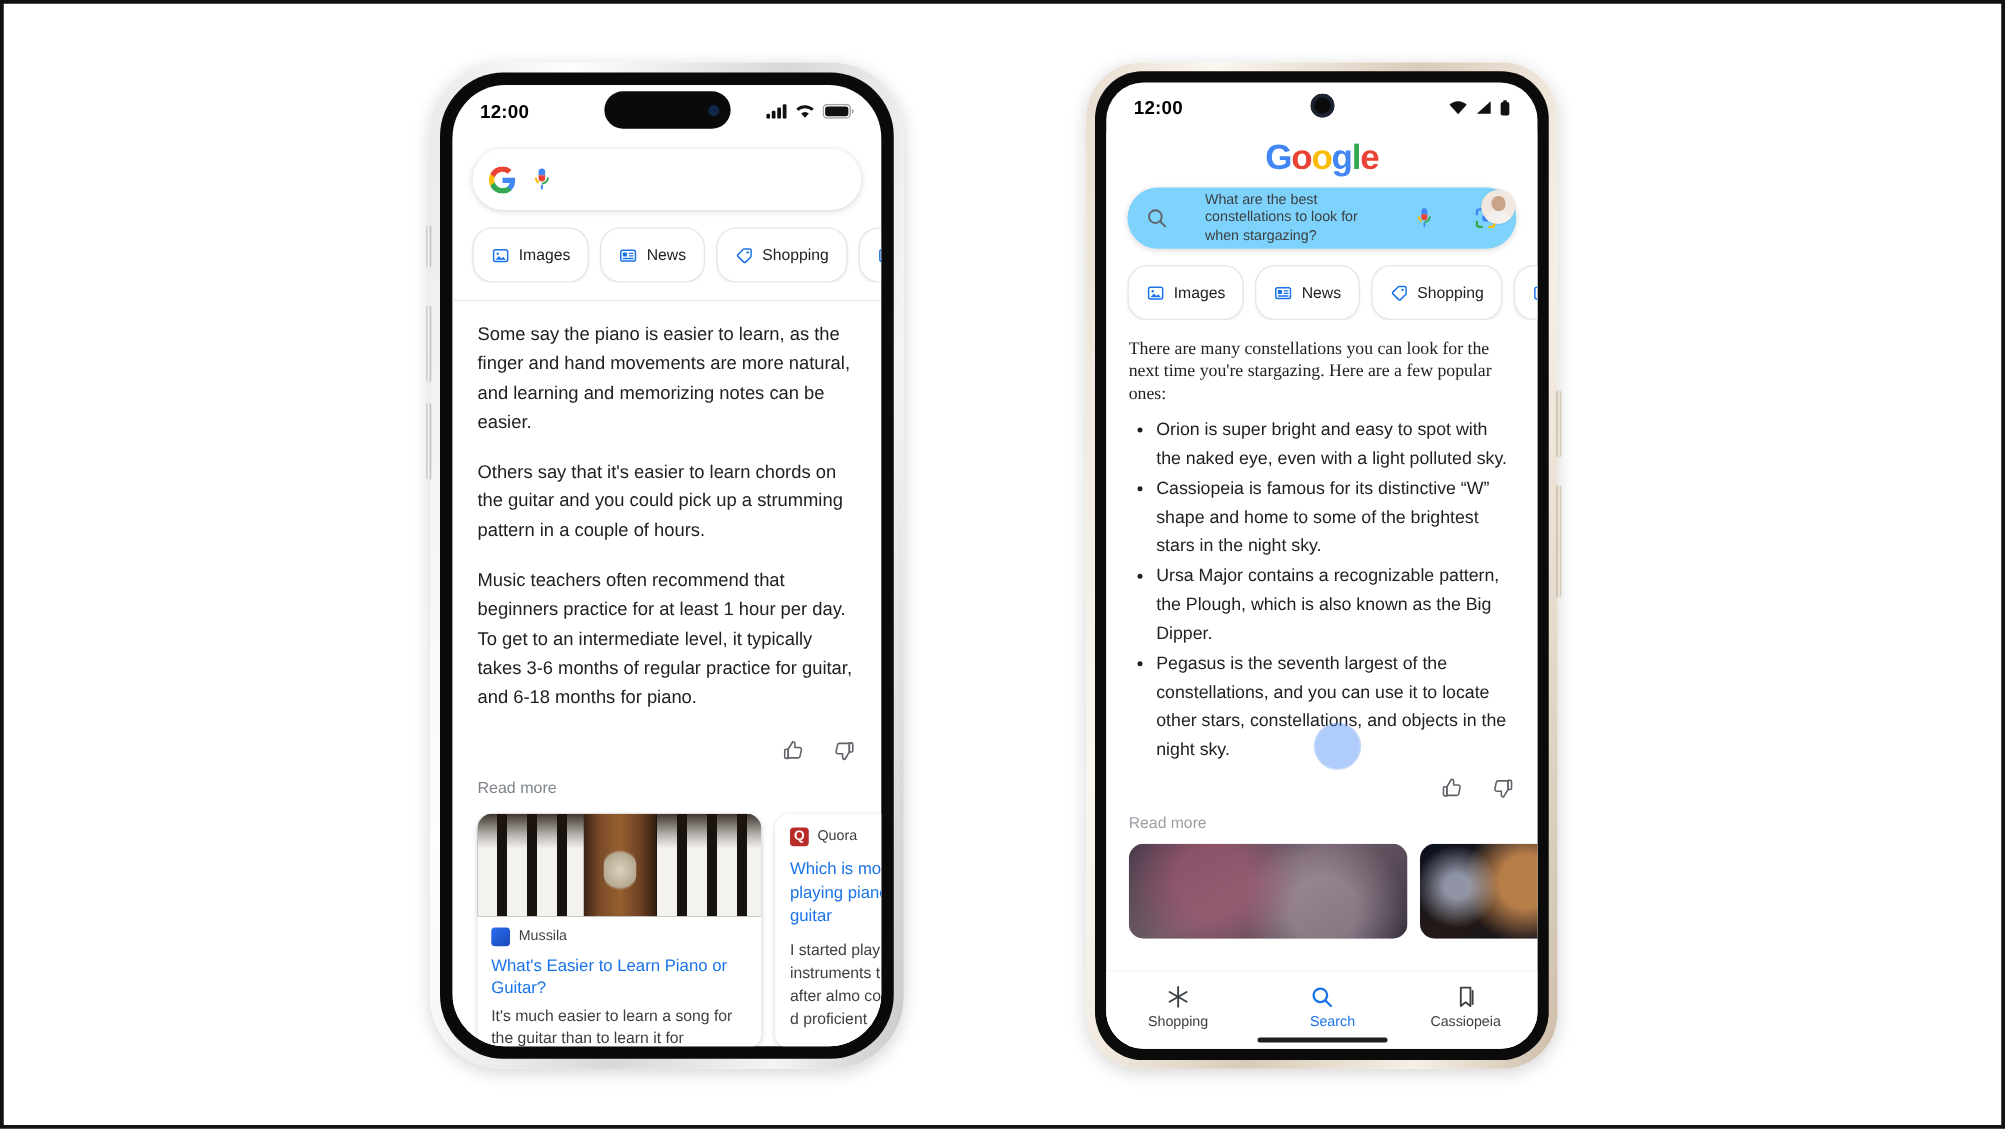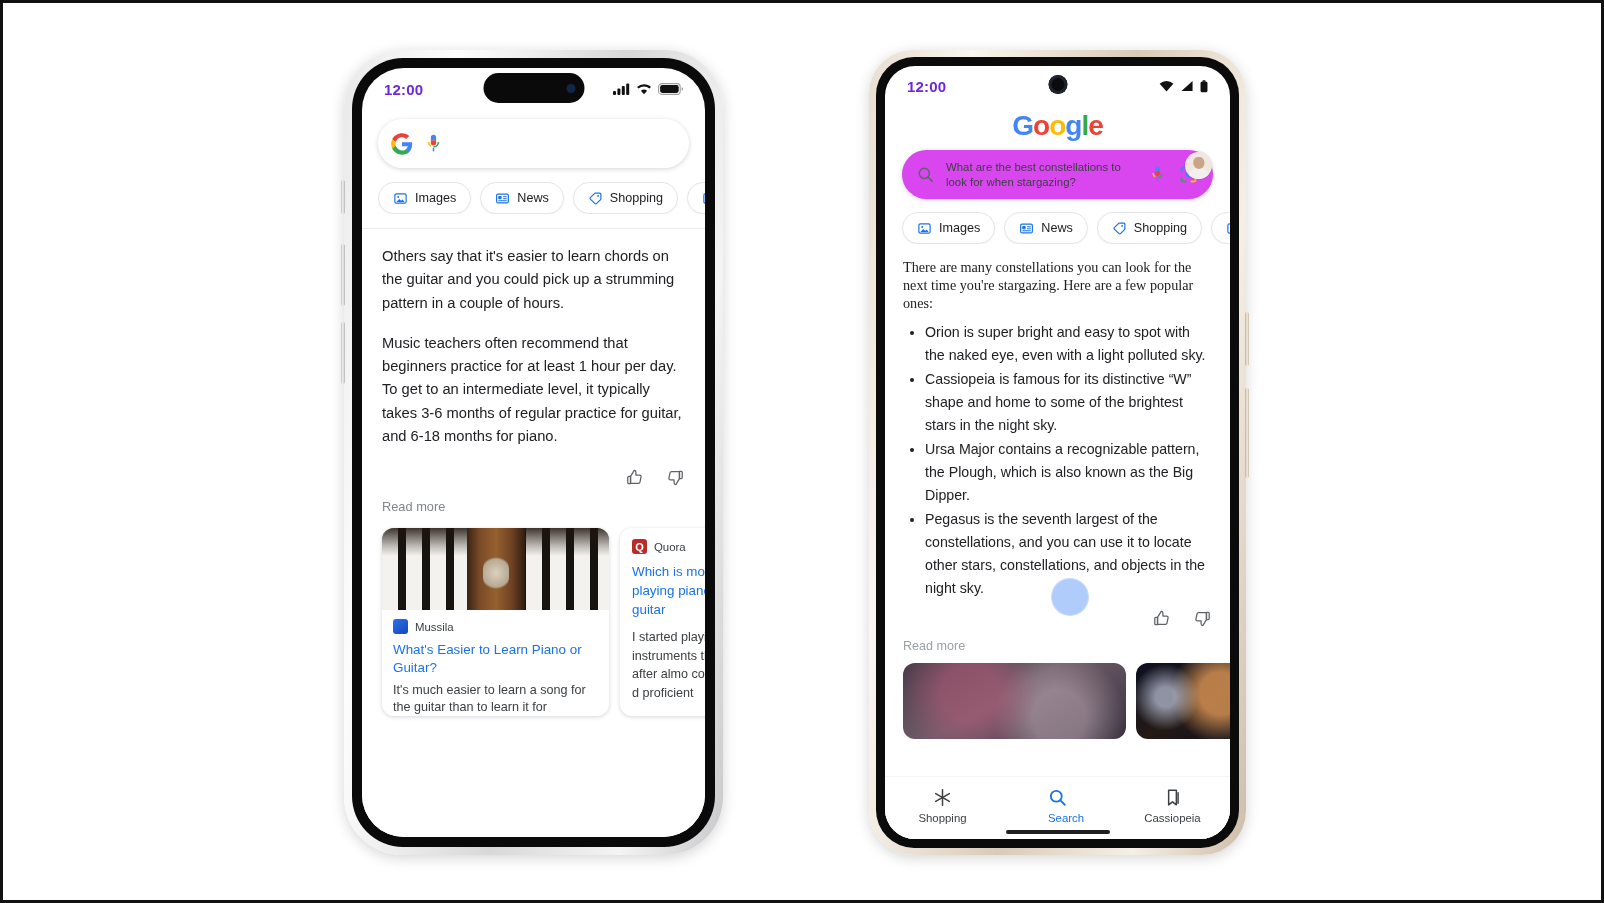--- a/index.html
+++ b/index.html
@@ -59,21 +59,21 @@
   .px-btn{position:absolute;right:-3px;width:4px;border-radius:2px;
     background:linear-gradient(270deg,#c7b9a6,#f2ead f 45%,#bfb09c);}
   .px-btn.power{top:262px;height:54px;background:linear-gradient(270deg,#c7b9a6,#f4ece0 45%,#bfb09c);}
   .px-btn.vol{top:338px;height:90px;background:linear-gradient(270deg,#c7b9a6,#f4ece0 45%,#bfb09c);}
 
   
   .statusbar{
     position:relative;height:42px;display:flex;align-items:center;
     padding:0 22px;box-sizing:border-box;
   }
-  .sb-time{font-size:15px;font-weight:700;color:#6d28d9;letter-spacing:.2px;}
+  .sb-time{font-size:15px;font-weight:700;color:#000000;letter-spacing:.2px;}
   .sb-right{margin-left:auto;display:flex;align-items:center;gap:6px;}
   .dyn-island{
     position:absolute;left:50%;transform:translateX(-50%);top:5px;
     width:101px;height:30px;border-radius:16px;background:#0a0a0a;
     display:flex;align-items:center;justify-content:flex-end;padding-right:9px;box-sizing:border-box;
   }
   .di-dot{width:9px;height:9px;border-radius:50%;background:#12264a;}
   .punch-hole{
     position:absolute;left:50%;transform:translateX(-50%);top:9px;
     width:19px;height:19px;border-radius:50%;background:#0b0b0b;
@@ -88,21 +88,21 @@
     display:flex;align-items:center;padding:0 13px;box-sizing:border-box;gap:10px;
   }
   .ip-query{
     flex:1;font-size:11.2px;line-height:14px;color:#3c4043;
   }
   .chips-row{
     display:flex;gap:9px;padding:14px 16px 0;overflow:hidden;white-space:nowrap;
   }
   .chip{
     display:inline-flex;align-items:center;gap:7px;flex:none;
-    height:32px;padding:0 14px;border-radius:16px;
+    height:44px;padding:0 14px;border-radius:16px;
     border:1px solid #e3e5e8;background:#fff;box-sizing:border-box;
     font-size:12.6px;color:#202124;font-weight:500;
     box-shadow:0 1px 2px rgba(0,0,0,.05);
   }
   .divider{height:1px;background:#e8eaed;margin-top:14px;}
   .ip-article{padding:16px 20px 0;}
   .ip-article p{
     margin:0 0 17px;font-size:14.7px;line-height:23.3px;color:#202124;
   }
   .feedback{display:flex;justify-content:flex-end;gap:22px;padding:3px 20px 0;}
@@ -152,23 +152,23 @@
   .avatar{
     position:absolute;right:18px;top:46px;width:27px;height:27px;border-radius:50%;
     background:radial-gradient(circle at 50% 38%,#d9c3ae 0 26%,#efe7e0 27% 100%);
     overflow:hidden;box-shadow:0 0 0 1px rgba(0,0,0,.06);
   }
   .avatar .head{position:absolute;left:50%;transform:translateX(-50%);top:5px;width:11px;height:12px;
     border-radius:50%;background:#c9a488;}
   .avatar .body{position:absolute;left:50%;transform:translateX(-50%);bottom:0;width:22px;height:11px;
     border-radius:11px 11px 0 0;background:#f2f0ee;}
   .px-searchbar{
-    margin:8px 17px 0;height:49px;border-radius:25px;background:#d946ef;
+    margin:8px 17px 0;height:49px;border-radius:25px;background:#7dd3fc;
     box-shadow:0 1px 5px rgba(0,0,0,.16);
-    display:flex;align-items:center;padding:0 14px;box-sizing:border-box;gap:11px;
+    display:flex;align-items:center;padding:0 14px;box-sizing:border-box;gap:29px;
   }
   .px-query{flex:1;font-size:11.4px;line-height:14.5px;color:#3c4043;font-weight:500;}
   .px-article{padding:14px 18px 0;}
   .px-article p{margin:0;font-size:14.2px;line-height:18px;color:#202124;font-family:Liberation Serif, serif;}
   .px-list{margin:9px 0 0;padding:0 0 0 22px;}
   .px-list li{font-size:14.2px;line-height:23px;color:#202124;margin:0 0 1px;}
   .px-readmore{padding:11px 18px 0;font-size:12.6px;color:#9aa0a6;}
   .px-cards{display:flex;gap:10px;padding:10px 0 0 18px;}
   .px-card{flex:none;border-radius:12px;overflow:hidden;height:76px;}
   .px-card.one{width:223px;background:
@@ -280,20 +280,21 @@
                 <rect x="3" y="4.6" width="18" height="14.8" rx="2.4" fill="none" stroke="#1a73e8" stroke-width="1.9"></rect>
                 <path d="M10.2 8.5 16 12l-5.8 3.5z" fill="#1a73e8"></path>
               </svg>
 
             </div>
           </div>
 
           <div class="divider"></div>
 
           <div class="ip-article">
+            <p>Some say the piano is easier to learn, as the finger and hand movements are more natural, and learning and memorizing notes can be easier.</p>
             <p>Others say that it's easier to learn chords on the guitar and you could pick up a strumming pattern in a couple of hours.</p>
             <p>Music teachers often recommend that beginners practice for at least 1 hour per day. To get to an intermediate level, it typically takes 3-6 months of regular practice for guitar, and 6-18 months for piano.</p>
           </div>
 
           <div class="feedback">
             <svg width="19" height="19" viewBox="0 0 24 24">
               <path d="M7 10.6v9.2H4.8A1.3 1.3 0 0 1 3.5 18.5v-6.6a1.3 1.3 0 0 1 1.3-1.3z" fill="none" stroke="#5f6368" stroke-width="1.6" stroke-linejoin="round"></path>
               <path d="M7 10.6 11.6 3c1.4 0 2.2 1 2.2 2.3v3.6h4.6a1.9 1.9 0 0 1 1.9 2.3l-1.4 6.6a1.9 1.9 0 0 1-1.9 1.5H7z" fill="none" stroke="#5f6368" stroke-width="1.6" stroke-linejoin="round"></path>
             </svg>
             <svg width="19" height="19" viewBox="0 0 24 24">

